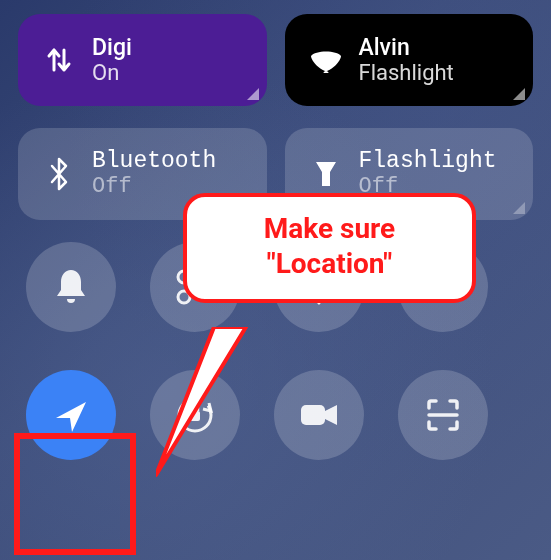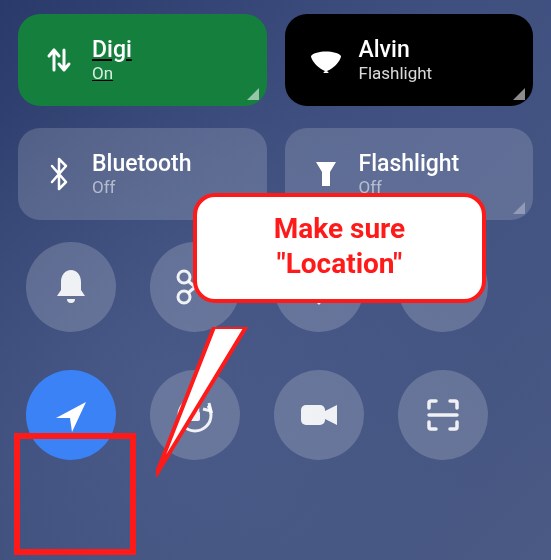--- a/index.html
+++ b/index.html
@@ -31,24 +31,24 @@
     overflow:hidden;
   }
   .tile .icon-wrap {
     width:42px; height:42px;
     display:flex; align-items:center; justify-content:center;
     color:#fff;
     flex-shrink:0;
   }
   .tile .labels { margin-left:12px; display:flex; flex-direction:column; }
   .tile .title { font-size:23px; font-weight:500; color:#fff; line-height:1.1;}
-  .tile .status { font-size:17px; color:rgba(255,255,255,0.85); margin-top:0;}
-  .tile.green { background:#15803d;text-decoration:underline; }
+  .tile .status { font-size:22px; color:rgba(255,255,255,0.85); margin-top:0;}
+  .tile.green { background:#4c1d95; }
   .tile.blue { background:#000000; }
-  .tile.grey { background:rgba(255,255,255,0.16); }
+  .tile.grey { background:rgba(255,255,255,0.16);font-family:Liberation Mono, monospace; }
   .tile.grey .status { color:rgba(255,255,255,0.55);}
   .tile .corner {
     position:absolute; right:8px; bottom:6px;
     width:0; height:0;
     border-left:12px solid transparent;
     border-bottom:12px solid rgba(255,255,255,0.55);
   }
   .tile.grey .corner { border-bottom-color:rgba(255,255,255,0.3);}
 
   .circle-row { display:flex; gap:34px; margin-bottom:38px; padding:0 8px; position:relative; z-index:1;}
@@ -65,21 +65,21 @@
   .highlight-box {
     position:absolute;
     left:14px; top:433px;
     width:122px; height:122px;
     border:6px solid #ff1a1a;
     z-index:3;
   }
 
   .callout {
     position:absolute;
-    left:193px; top:193px;
+    left:183px; top:193px;
     width:293px;
     background:#fff;
     border:4px solid #ff1a1a;
     border-radius:22px;
     padding:14px 18px 18px;
     z-index:4;
     text-align:center;
   }
   .callout .txt {
     color:#ff1a1a;

